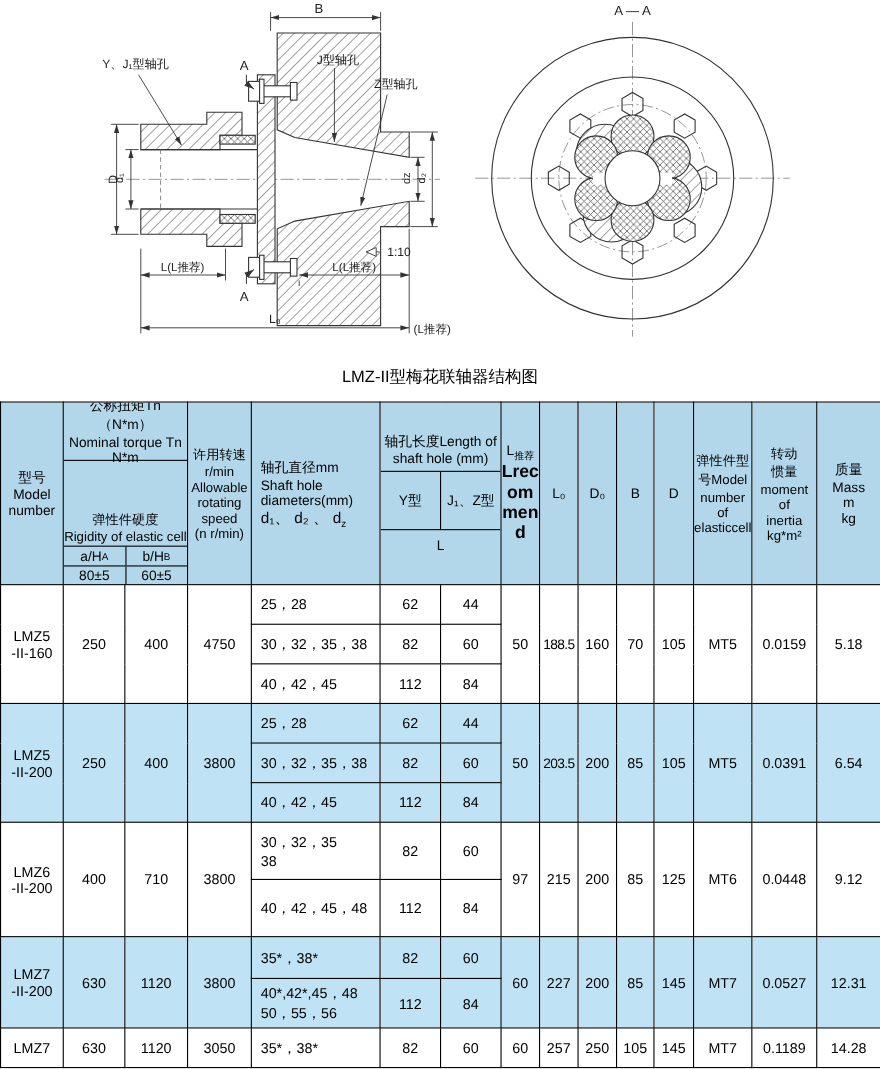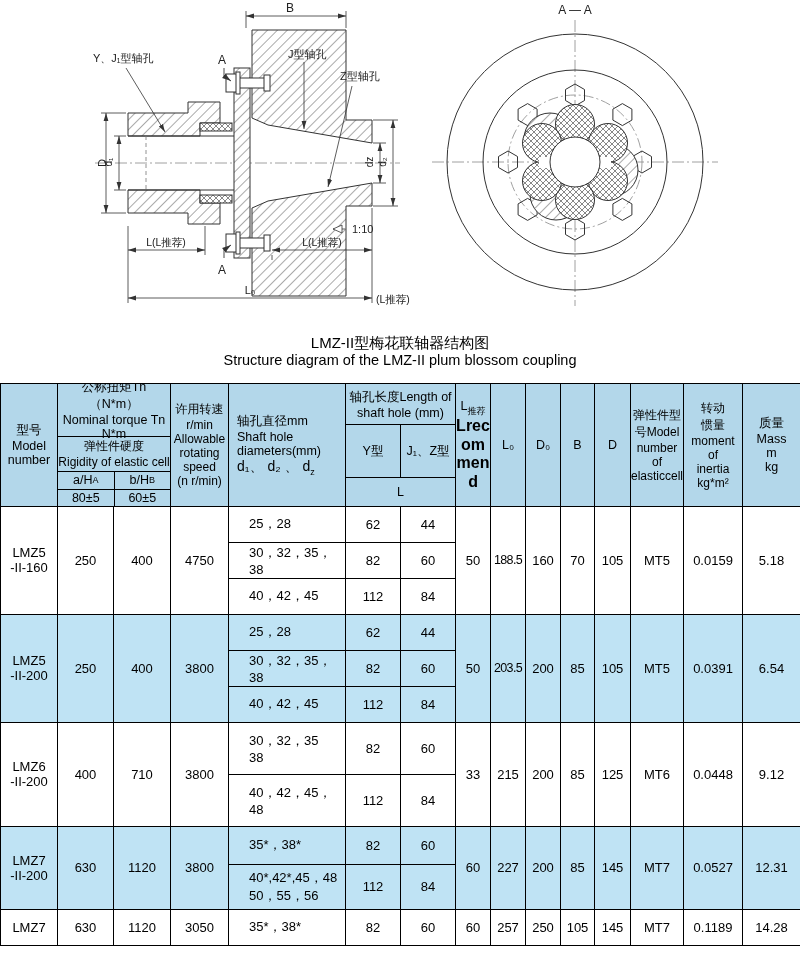--- a/index.html
+++ b/index.html
@@ -7,28 +7,28 @@
   .drawing{display:block;}
   .titles{text-align:center;line-height:1.22;margin-top:4px;}
   .t-zh{font-size:15px;}
   .t-en{font-size:14.5px;}
   .gap{height:9px;}
   table{width:800px;border-collapse:collapse;table-layout:fixed;font-size:13px;margin-top:4px;}
   th,td{border:1px solid #000;padding:0;vertical-align:middle;text-align:center;font-weight:normal;overflow:hidden;}
   .pre{white-space:pre-line;}
   .hdr th{background:#b3d7ea;font-size:12.5px;}
   tr.blue td{background:#bfe3f4;}
-  .dcell{text-align:left;padding-left:20px;}
+  .dcell{text-align:left;padding-left:8px;}
   sub{font-size:9px;}
   .row{display:flex;align-items:stretch;}
   .half{flex:1;display:flex;align-items:center;justify-content:center;}
   .br{border-right:1px solid #000;}
   .bb{border-bottom:1px solid #000;}
   .ht1{height:52px;display:flex;align-items:center;justify-content:center;}
-  .ht2{height:34px;display:flex;align-items:center;justify-content:center;}
+  .ht2{height:34px;display:flex;align-items:center;justify-content:center;margin-top:43px;}
   .ht3{height:17px;}
   .ht4{height:16px;}
   .hl1{height:40px;display:flex;align-items:center;justify-content:center;font-size:12.5px;}
   .hl2{height:52px;}
   .hl3{height:27px;display:flex;align-items:center;justify-content:center;}
   .dhead{text-align:left;padding-left:8px;}
   .dline{font-size:14px;}
   .wrapbrk{word-break:break-all;font-size:16px;line-height:1.15;font-weight:bold;}
   .tight{letter-spacing:-0.6px;font-size:12.5px;}
   svg text{font-family:"Liberation Sans","DejaVu Sans",sans-serif;fill:#222;}
@@ -175,21 +175,20 @@
     </g>
     <rect x="598" y="157" width="13" height="11" fill="#fff" stroke="none"></rect>
     <rect x="539" y="157" width="13" height="11" fill="#fff" stroke="none"></rect>
     <circle cx="575" cy="162" r="25" fill="#fff"></circle>
   </g>
   <text x="575" y="14" font-size="12" text-anchor="middle">A — A</text>
 </svg>
 
 <div class="titles">
   <div class="t-zh">LMZ-II型梅花联轴器结构图</div>
-  <div class="t-en">Structure diagram of the LMZ-II plum blossom coupling</div>
   <div class="gap"></div>
 </div>
 
 <table>
   <colgroup>
     <col style="width:57px">
       <col style="width:56px">
       <col style="width:57px">
       <col style="width:58px">
     <col style="width:117px">
@@ -339,21 +338,21 @@
   <tr style="height:52px">
     <td rowspan="2" class="pre">LMZ6
 -II-200</td>
     <td rowspan="2">400</td>
     <td rowspan="2">710</td>
     <td rowspan="2">3800</td>
     <td class="dcell pre">30，32，35
 38</td>
     <td>82</td>
     <td>60</td>
-    <td rowspan="2">33</td>
+    <td rowspan="2">97</td>
     <td rowspan="2">215</td>
     <td rowspan="2">200</td>
     <td rowspan="2">85</td>
     <td rowspan="2">125</td>
     <td rowspan="2">MT6</td>
     <td rowspan="2">0.0448</td>
     <td rowspan="2">9.12</td>
   </tr>
   <tr style="height:52px">
     <td class="dcell pre">40，42，45，48</td>

